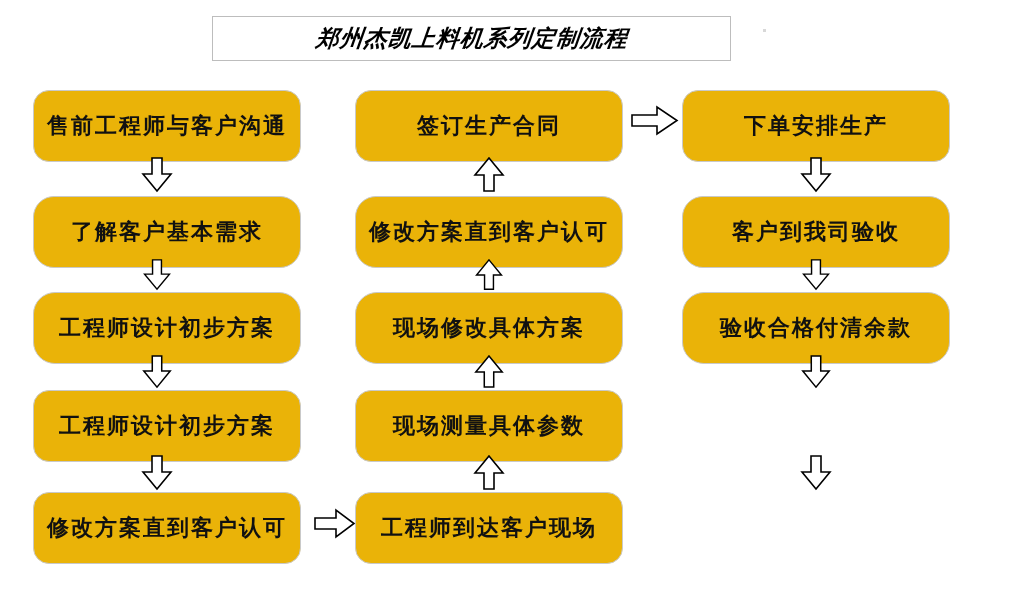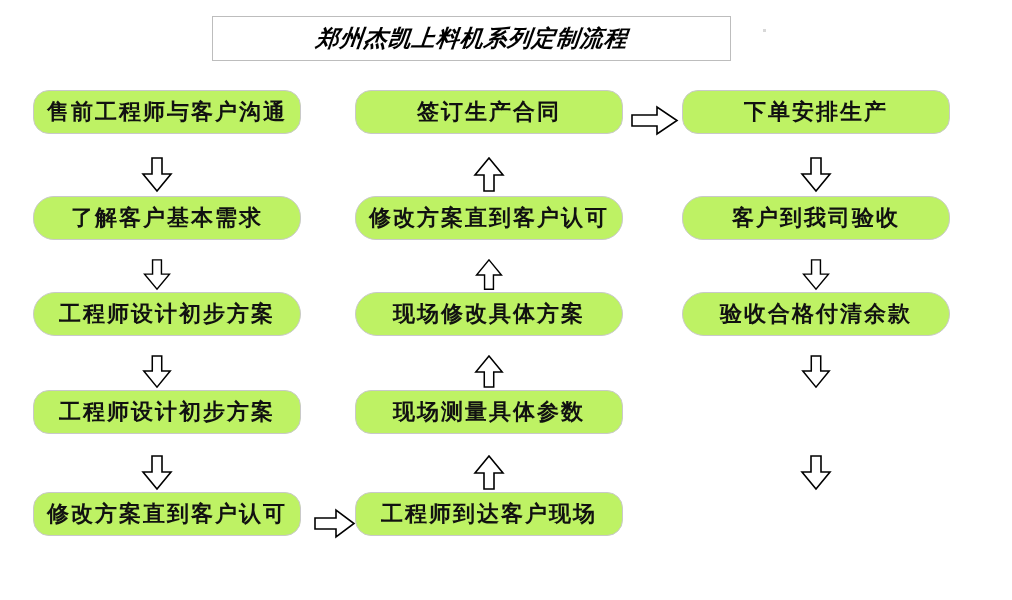--- a/index.html
+++ b/index.html
@@ -54,24 +54,24 @@
     top: 29px;
     width: 3px;
     height: 3px;
     background: #d8d8d8;
   }
 
   
   .node {
     position: absolute;
     width: 268px;
-    height: 44px;
+    height: 72px;
     border: 1px solid #c9c9c9;
     border-radius: 16px;
-    background: #bef264;
+    background: #eab308;
     box-sizing: border-box;
     display: flex;
     align-items: center;
     justify-content: center;
   }
   .node-label {
     font-family: "Liberation Serif", "DejaVu Serif", serif;
     font-size: 22px;
     font-weight: bold;
     color: #111111;

